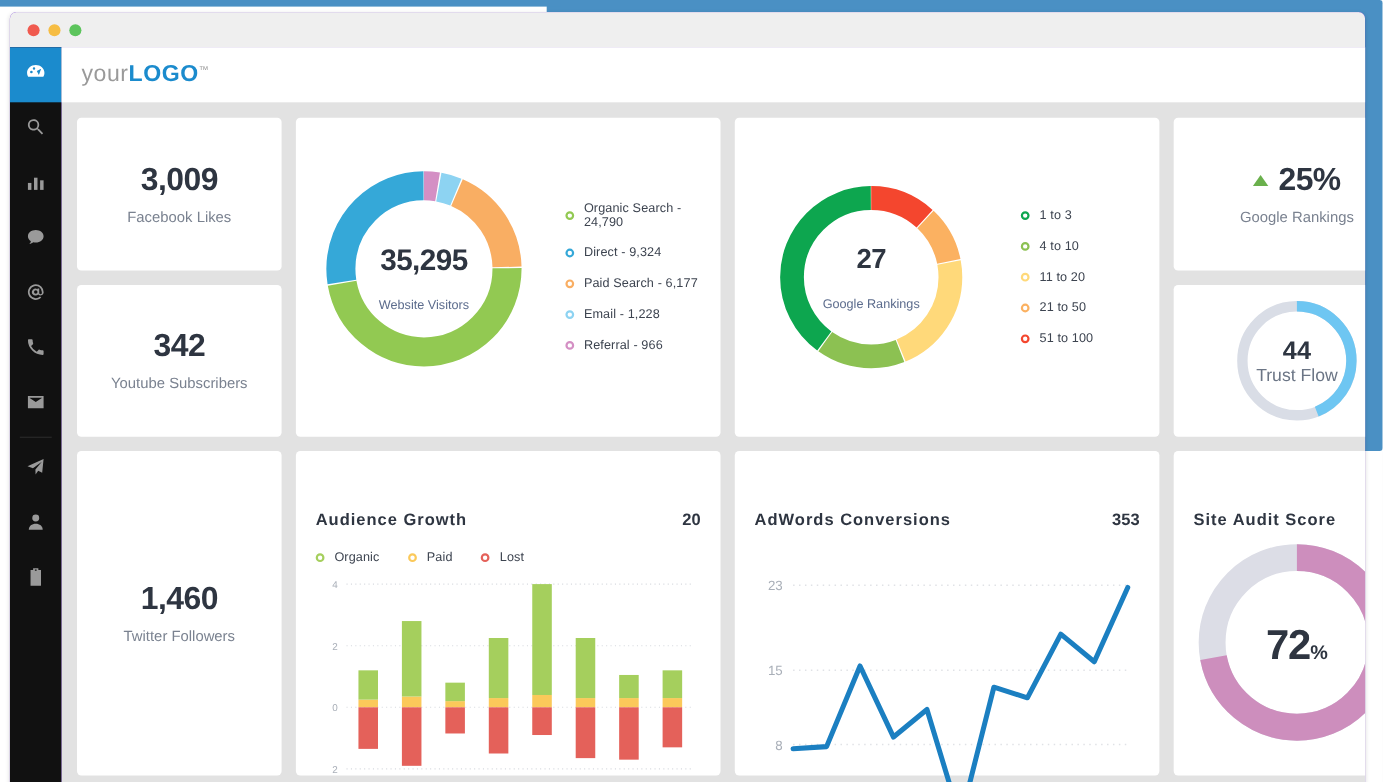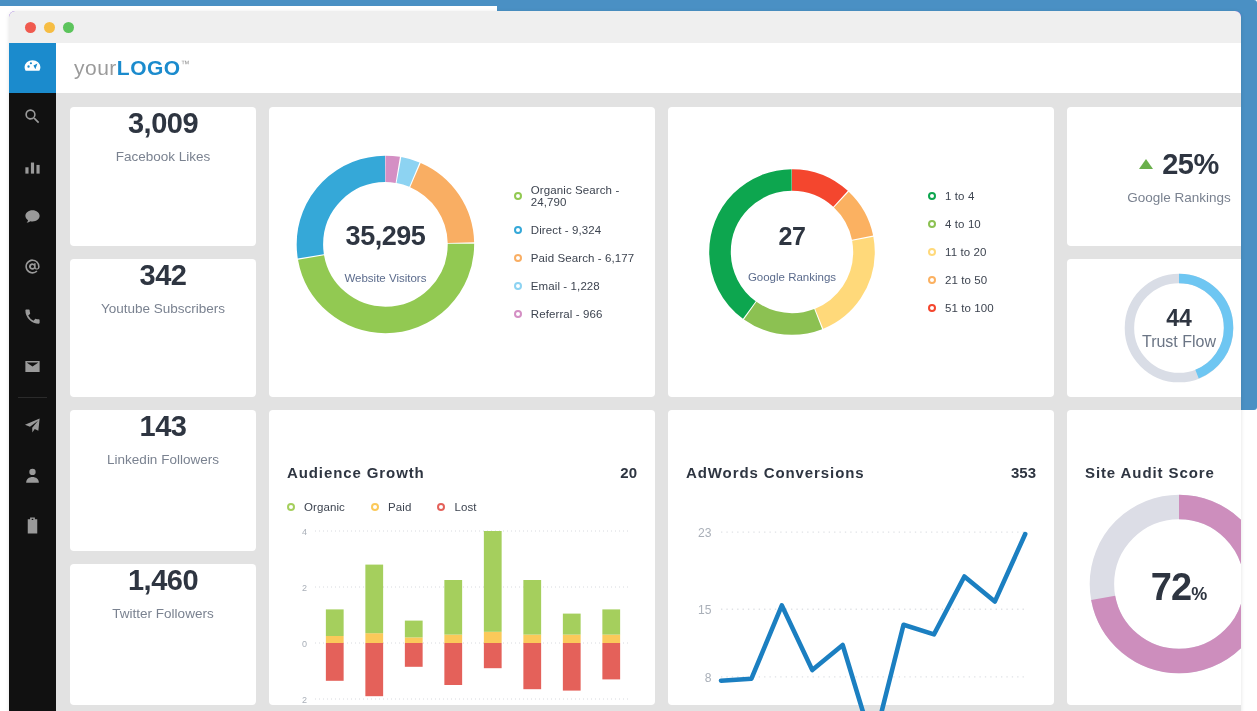--- a/index.html
+++ b/index.html
@@ -64,21 +64,21 @@
     display: grid;
     grid-template-columns: 186px 386px 386px 1fr;
     grid-template-rows: 290px 295px;
     gap: 13px;
   }
   .card { background: #ffffff; border-radius: 4px; }
 
   .kpi-col { display: flex; flex-direction: column; gap: 13px; }
   .kpi {
     flex: 1; background: #fff; border-radius: 4px;
-    display: flex; flex-direction: column; align-items: center; justify-content: flex-start;
+    display: flex; flex-direction: column; align-items: center; justify-content: center;
   }
   .kpi-val { font-size: 29px; font-weight: 700; color: #2e3541; letter-spacing: -.5px; }
   .kpi-lbl { font-size: 13.5px; color: #7a8290; margin-top: 9px; }
 
   
   .donut-card { display: flex; align-items: center; padding: 0 8px; }
   .donut-wrap { position: relative; width: 205px; height: 205px; margin-left: 14px; }
   .donut-wrap.sm { width: 180px; height: 180px; }
   .donut-center {
     position: absolute; inset: 0; display: flex; flex-direction: column;
@@ -294,21 +294,21 @@
                   <circle cx="50" cy="50" r="40" fill="none" stroke="#0da64f" stroke-width="12" stroke-dasharray="99.93096491487339 151.39644737231006" stroke-dashoffset="-150.79644737231007" transform="rotate(-90 50 50)"></circle>
                 </svg>
               <div class="donut-center">
                 <div class="donut-num sm">27</div>
                 <div class="donut-sub">Google Rankings</div>
               </div>
             </div>
             <div class="legend tight" id="legend-rankings">
                 <div class="leg-row">
                   <span class="leg-dot" style="border-color: rgb(13, 166, 79);"></span>
-                  <span class="leg-txt">1 to 4</span>
+                  <span class="leg-txt">1 to 3</span>
                 </div>
                 <div class="leg-row">
                   <span class="leg-dot" style="border-color: rgb(140, 193, 82);"></span>
                   <span class="leg-txt">4 to 10</span>
                 </div>
                 <div class="leg-row">
                   <span class="leg-dot" style="border-color: rgb(255, 217, 122);"></span>
                   <span class="leg-txt">11 to 20</span>
                 </div>
                 <div class="leg-row">
@@ -338,24 +338,20 @@
                   </svg>
                 <div class="donut-center">
                   <div class="gauge-num">44</div>
                   <div class="gauge-sub">Trust Flow</div>
                 </div>
               </div>
             </div>
           </div>
 
           <div class="kpi-col">
-            <div class="kpi">
-              <div class="kpi-val">143</div>
-              <div class="kpi-lbl">Linkedin Followers</div>
-            </div>
             <div class="kpi">
               <div class="kpi-val">1,460</div>
               <div class="kpi-lbl">Twitter Followers</div>
             </div>
           </div>
 
           <div class="card chart-card">
             <div class="chart-head">
               <span class="chart-title">Audience Growth</span>
               <span class="chart-total">20</span>

